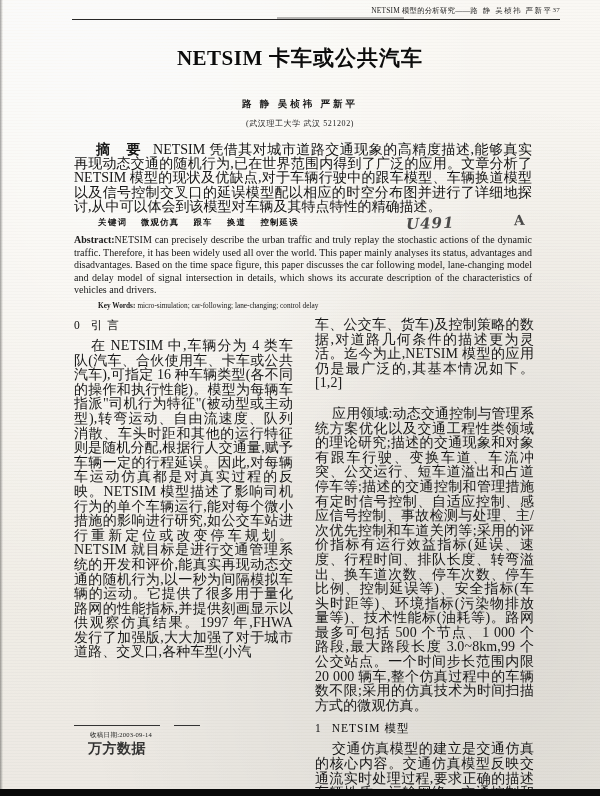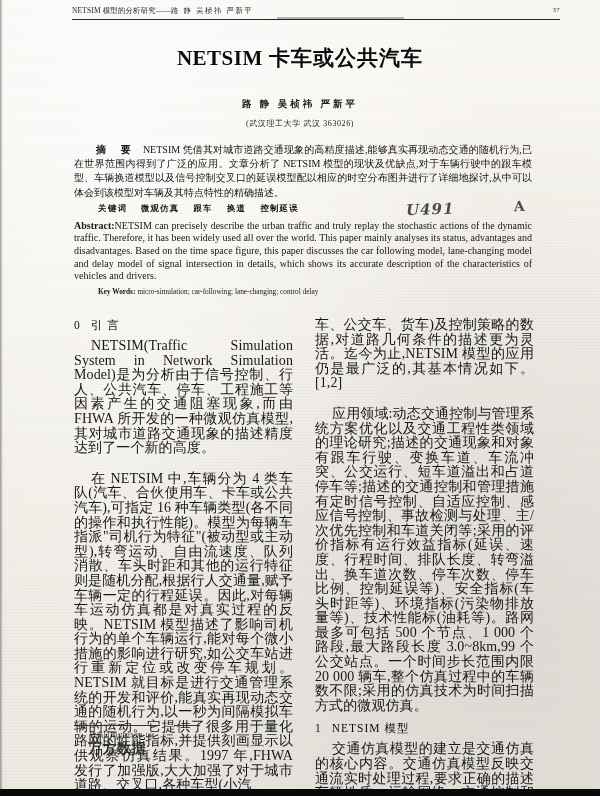--- a/index.html
+++ b/index.html
@@ -39,21 +39,21 @@
 
   
   .runhead {
     position: absolute;
     left: 72px;
     right: 36px;
     top: 6px;
     height: 14px;
     display: flex;
     align-items: flex-start;
-    justify-content: space-between;
+    justify-content: flex-end;
     font-size: 7.4px;
     letter-spacing: .2px;
     color: #2b2b2b;
   }
   .runhead .rh-left { white-space: nowrap; }
   .runhead .rh-left .authors { letter-spacing: 1.6px; }
   .runhead .rh-right { font-size: 7px; color: #3a3a3a; padding-right: 4px;}
   .rule-top {
     position: absolute;
     left: 72px;
@@ -108,21 +108,21 @@
   }
 
   
   .abs-zone {
     position: absolute;
     left: 74px;
     right: 68px;
     top: 143px;
   }
   .abs-cn {
-    font-size: 10px;
+    font-size: 14px;
     line-height: 14.2px;
     text-align: justify;
     text-justify: inter-character;
     color: #202020;
     text-indent: 0;
   }
   .abs-cn .lead {
     font-weight: 700;
     letter-spacing: 6px;
     padding-left: 22px;
@@ -273,21 +273,21 @@
     </div>
     <div class="rh-right">37</div>
   </div>
   <div class="rule-top"></div>
 
   <div class="title">
     <span class="en">NETSIM</span>
     <span>卡车或公共汽车</span>
   </div>
   <div class="byline">路 静 吴桢祎 严新平</div>
-  <div class="affil">(武汉理工大学 武汉 363026)</div>
+  <div class="affil">(武汉理工大学 武汉 521202)</div>
 
   <div class="abs-zone">
 
     <div class="abs-cn">
       <span class="lead">摘 要</span><span>NETSIM 凭借其对城市道路交通现象的高精度描述,能够真实再现动态交通的随机行为,已在世界范围内得到了广泛的应用。文章分析了 NETSIM 模型的现状及优缺点,对于车辆行驶中的跟车模型、车辆换道模型以及信号控制交叉口的延误模型配以相应的时空分布图并进行了详细地探讨,从中可以体会到该模型对车辆及其特点特性的精确描述。</span>
     </div>
 
     <div class="kw-cn">
       <span class="kw-label">关键词</span>
       <span class="kw-items">
@@ -310,21 +310,20 @@
       <span class="lead">Key Words:</span><span>micro-simulation; car-following; lane-changing; control delay</span>
     </div>
   </div>
 
   <div class="cols">
 
     <div class="col">
       <h2 class="sec-h">
         <span class="num">0</span><span>引  言</span>
       </h2>
-      <p class="body">NETSIM(Traffic Simulation System in Network Simulation Model)是为分析由于信号控制、行人、公共汽车、停车、工程施工等因素产生的交通阻塞现象,而由 FHWA 所开发的一种微观仿真模型,其对城市道路交通现象的描述精度达到了一个新的高度。</p>
       <p class="body">在 NETSIM 中,车辆分为 4 类车队(汽车、合伙使用车、卡车或公共汽车),可指定 16 种车辆类型(各不同的操作和执行性能)。模型为每辆车指派"司机行为特征"(被动型或主动型),转弯运动、自由流速度、队列消散、车头时距和其他的运行特征则是随机分配,根据行人交通量,赋予车辆一定的行程延误。因此,对每辆车运动仿真都是对真实过程的反映。NETSIM 模型描述了影响司机行为的单个车辆运行,能对每个微小措施的影响进行研究,如公交车站进行重新定位或改变停车规划。NETSIM 就目标是进行交通管理系统的开发和评价,能真实再现动态交通的随机行为,以一秒为间隔模拟车辆的运动。它提供了很多用于量化路网的性能指标,并提供刻画显示以供观察仿真结果。1997 年,FHWA 发行了加强版,大大加强了对于城市道路、交叉口,各种车型(小汽</p>
 
       <div class="foot-rule"></div>
       <div class="foot-rule2"></div>
       <div class="footnote">收稿日期:2003-09-14</div>
       <div class="watermark">万方数据</div>
     </div>
 
     <div class="col">
       <p class="body cont">车、公交车、货车)及控制策略的数据,对道路几何条件的描述更为灵活。迄今为止,NETSIM 模型的应用仍是最广泛的,其基本情况如下。[1,2]</p>

